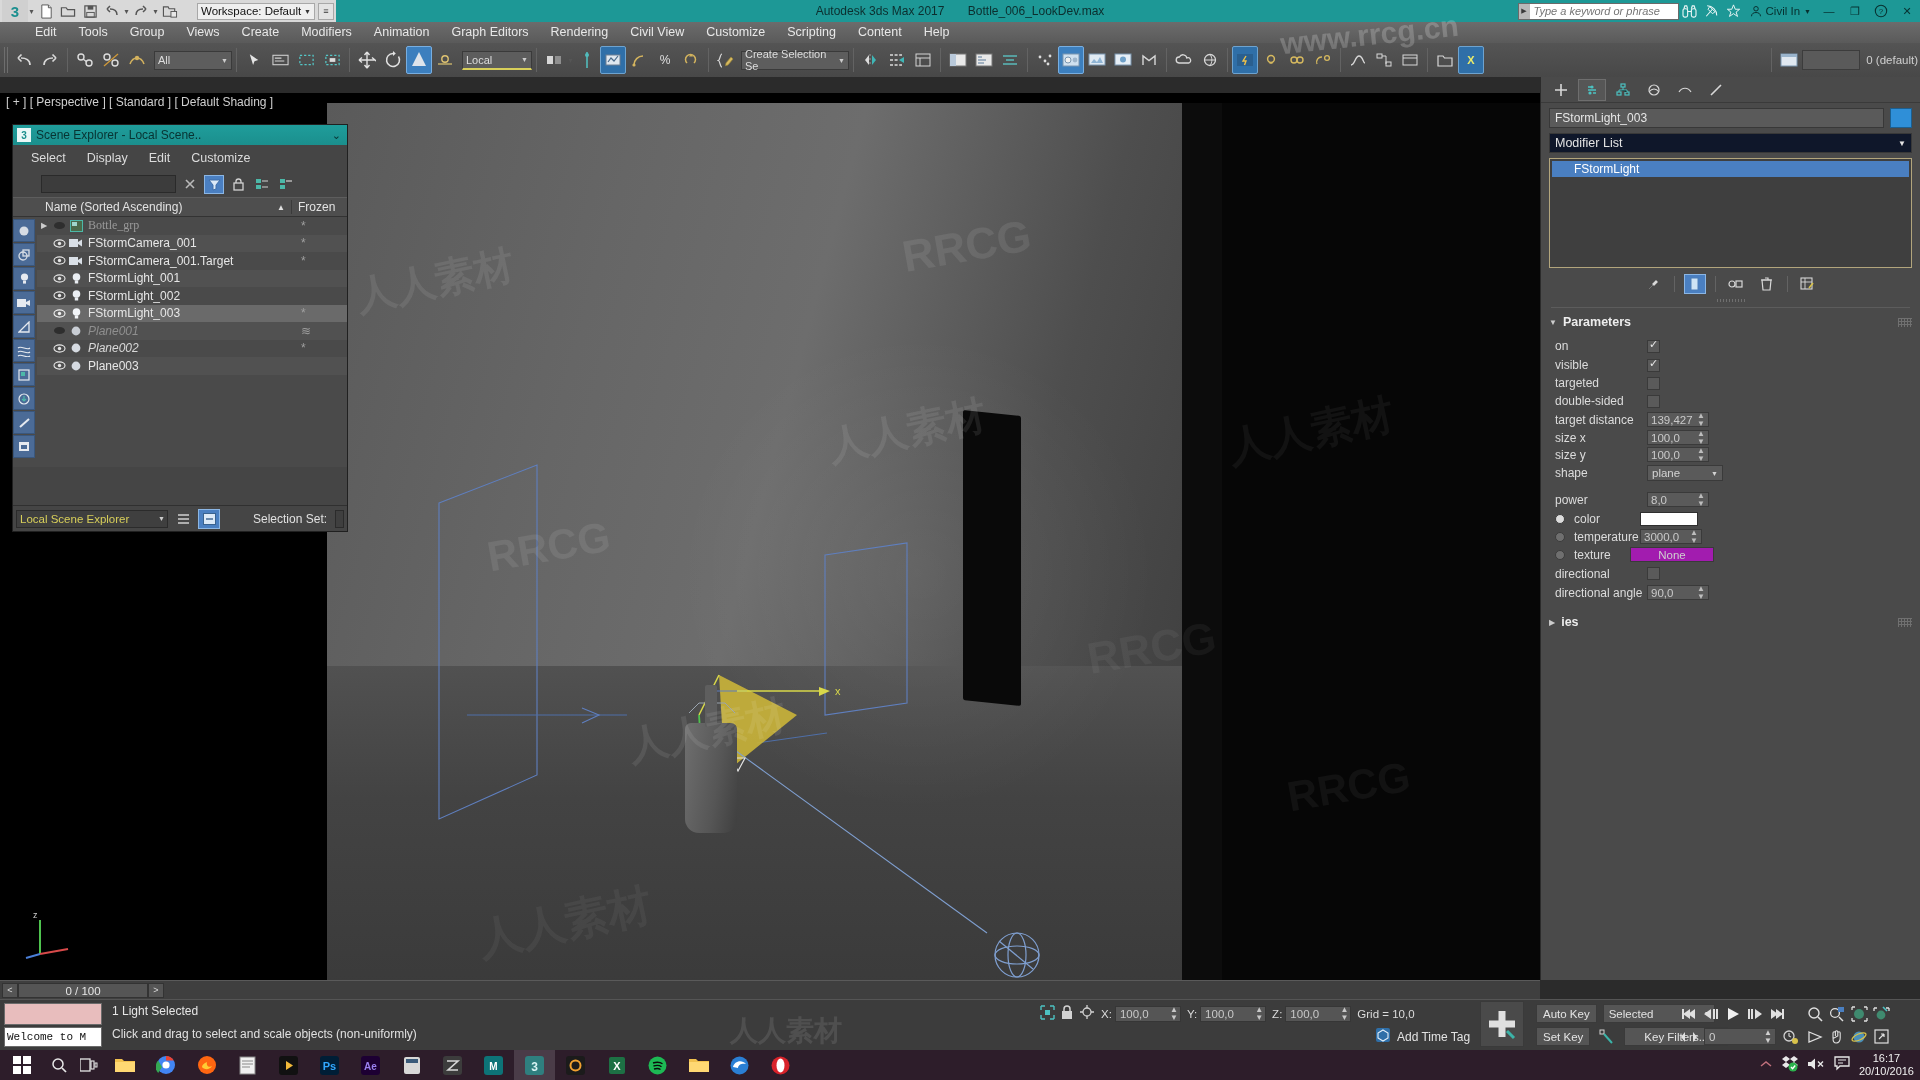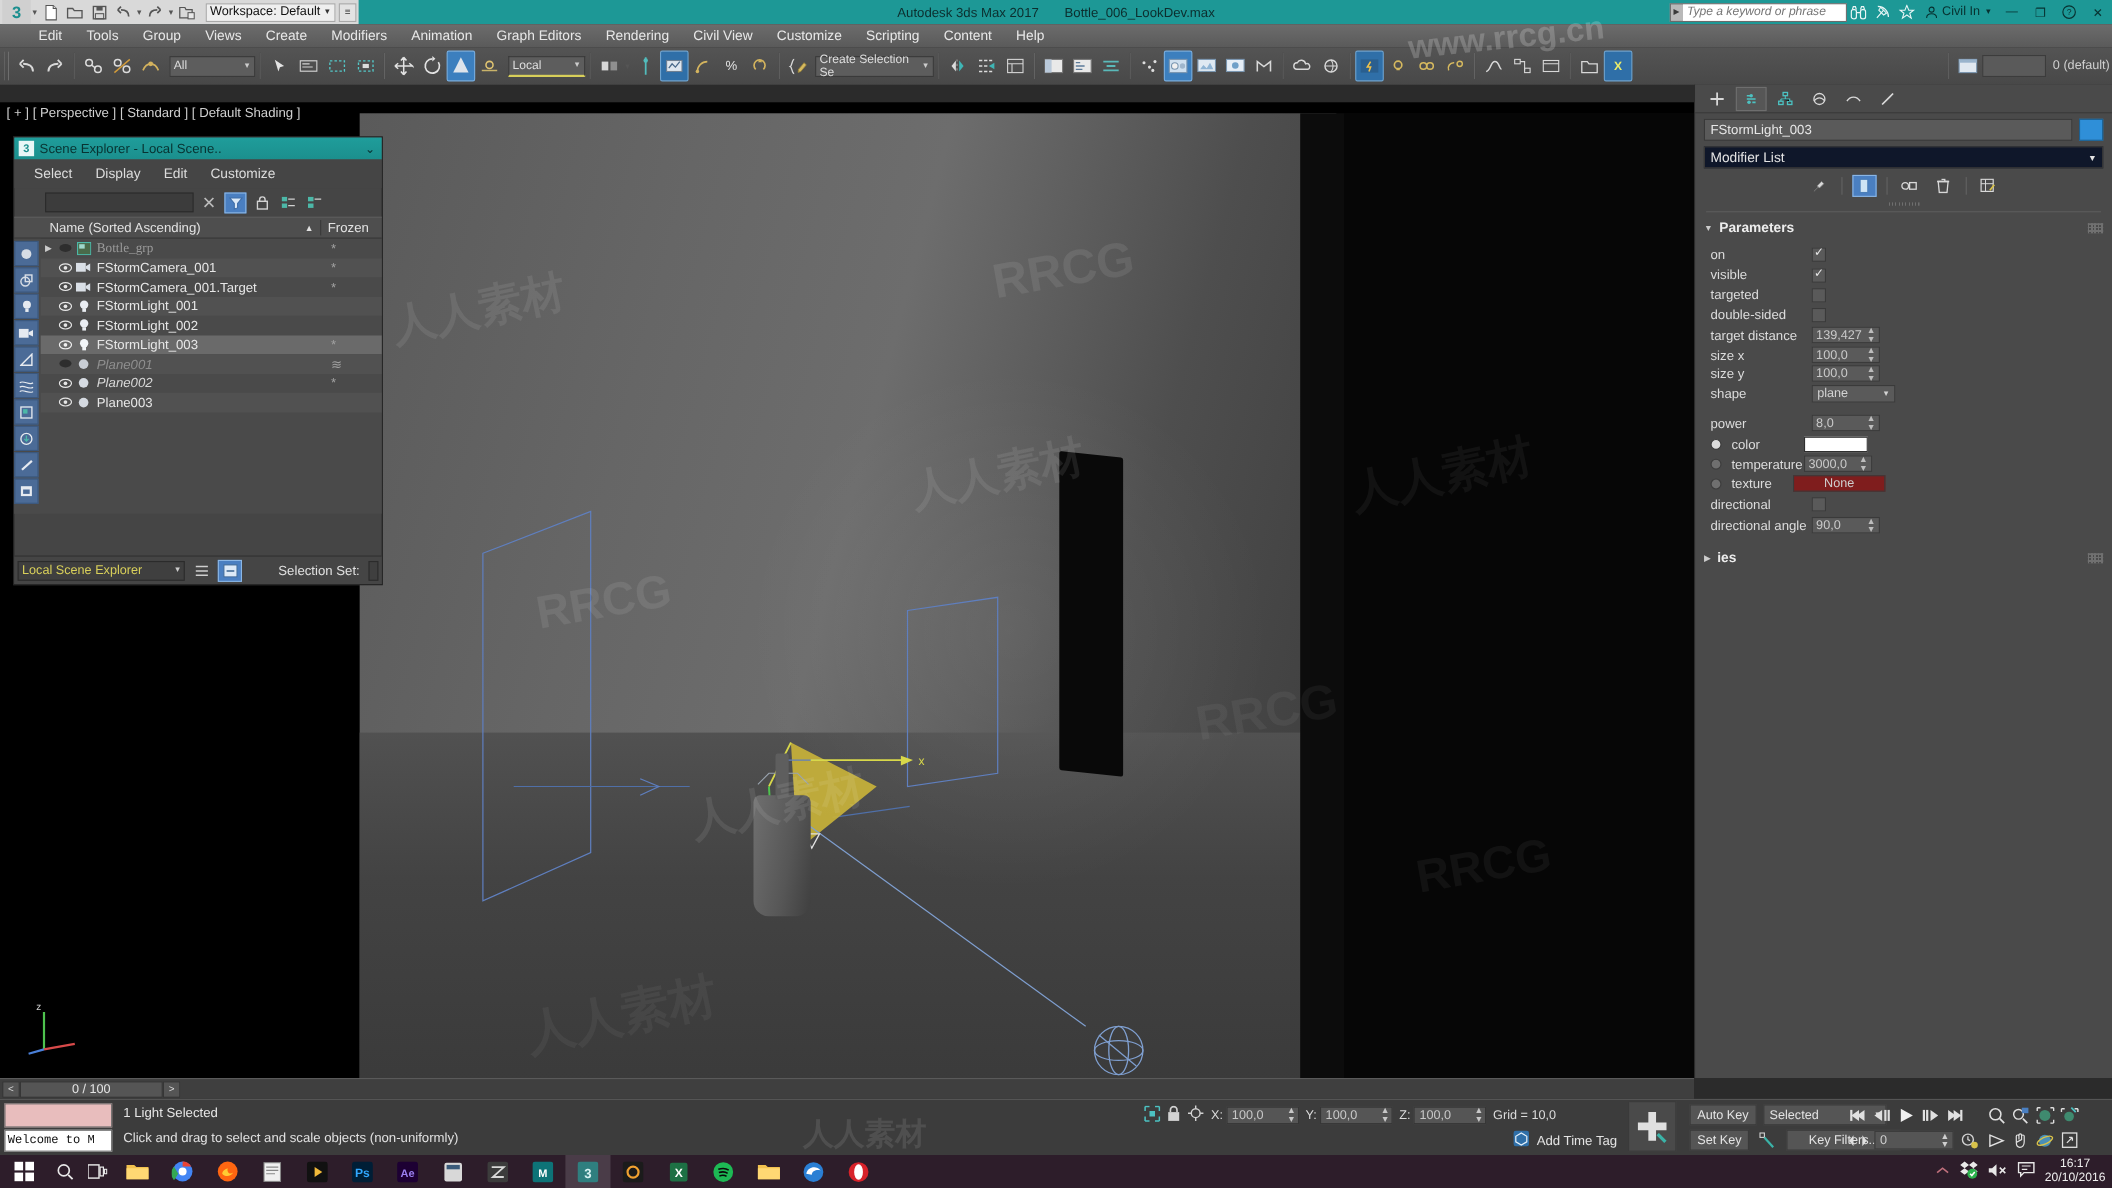--- a/index.html
+++ b/index.html
@@ -17,21 +17,21 @@
     position:absolute;left:0;top:0;width:1920px;height:22px;
     background:#1e9a9a;
     background:linear-gradient(#1d9896,#1d9896);
     display:flex;align-items:center;
   }
   .tb-left{display:flex;align-items:center;height:22px;background:#d9d9d9;padding:0 2px;}
   .tb-logo{width:26px;height:22px;background:#d0d0d0;display:flex;align-items:center;justify-content:center;color:#1b8f8f;font-weight:bold;font-size:15px;font-family:"Liberation Sans",sans-serif;}
   .qicon{width:22px;height:20px;display:flex;align-items:center;justify-content:center;}
   .qicon svg{display:block;}
   .qsep{width:7px;height:20px;display:flex;align-items:center;justify-content:center;color:#555;font-size:8px;}
-  .ws-box{height:17px;min-width:118px;background:#efefef;border:1px solid #a8a8a8;display:flex;align-items:center;padding:0 3px;color:#111;font-size:11.5px;margin-left:6px;}
+  .ws-box{height:17px;min-width:118px;background:#efefef;border:1px solid #a8a8a8;display:flex;align-items:center;padding:0 3px;color:#111;font-size:11.5px;margin-left:16px;}
   .ws-arrow{margin-left:auto;font-size:7px;color:#333;}
   .ws-burger{width:16px;height:17px;margin-left:3px;border:1px solid #a8a8a8;background:#e3e3e3;display:flex;align-items:center;justify-content:center;color:#333;font-size:9px;}
   .tb-title{position:absolute;left:0;right:0;text-align:center;color:#0c2e2e;font-size:12px;}
   .tb-title span{margin:0 10px;}
   .tb-right{position:absolute;right:0;top:0;height:22px;display:flex;align-items:center;}
   .search-wrap{display:flex;align-items:center;height:17px;border:1px solid #6a6a6a;background:#b9b9b9;}
   .search-arrow{width:11px;height:15px;display:flex;align-items:center;justify-content:center;color:#3a3a3a;font-size:7px;}
   .search-input{width:148px;height:15px;background:#fff;border:none;outline:none;font-style:italic;font-size:11px;color:#8a8a8a;padding-left:4px;font-family:"Liberation Sans",sans-serif;}
   .tb-ricon{width:22px;height:22px;display:flex;align-items:center;justify-content:center;color:#e6f5f5;}
   .signin{color:#07302f;font-size:11.5px;padding:0 5px;display:flex;align-items:center;gap:4px;}
@@ -155,21 +155,21 @@
   .plabel.ind{padding-left:18px;width:74px;}
   .pcheck{width:13px;height:13px;background:#5a5a5a;border:1px solid #3a3a3a;position:relative;}
   .pcheck.ck:after{content:"✓";position:absolute;left:1px;top:-3px;font-size:11px;color:#e8e8e8;}
   .pspin{width:62px;height:15px;background:#5a5a5a;border:1px solid #3a3a3a;display:flex;align-items:center;padding:0 3px;color:#c9c9c9;font-size:11.5px;}
   .pspin .ar{margin-left:auto;font-size:8px;color:#bdbdbd;line-height:8px;}
   .pdrop{width:76px;height:16px;background:#5a5a5a;border:1px solid #3a3a3a;display:flex;align-items:center;padding:0 4px;color:#d3d3d3;font-size:11.5px;}
   .pdrop .ca{margin-left:auto;font-size:7px;}
   .pradio{width:10px;height:10px;border-radius:50%;background:#6f6f6f;border:1px solid #3c3c3c;margin-right:5px;}
   .pradio.on{background:#dcdcdc;}
   .pcolor{width:58px;height:14px;background:#ffffff;border:1px solid #2f2f2f;}
-  .pnone{width:84px;height:15px;background:#7f1d1d;border:1px solid #3a3a3a;color:#cfcfcf;font-size:11.5px;text-align:center;line-height:14px;}
+  .pnone{width:84px;height:15px;background:#a21caf;border:1px solid #3a3a3a;color:#cfcfcf;font-size:11.5px;text-align:center;line-height:14px;}
 
   
   .timeslider{position:absolute;left:0;top:980px;width:1540px;height:19px;background:#3f3f3f;border-top:1px solid #5a5a5a;display:flex;align-items:center;padding:0 2px;}
   .ts-arrow{width:16px;height:15px;background:#555;border:1px solid #333;display:flex;align-items:center;justify-content:center;font-size:9px;color:#ddd;}
   .ts-track{width:130px;height:15px;background:#555;border:1px solid #333;text-align:center;font-size:11.5px;line-height:14px;color:#e5e5e5;}
   .statusbar{position:absolute;left:0;top:999px;width:1920px;height:51px;background:#3c3c3c;border-top:1px solid #555;}
   .sb-mini{position:absolute;left:4px;top:3px;width:98px;height:22px;background:#e8bdbd;border:1px solid #6b6b6b;}
   .sb-welcome{position:absolute;left:4px;top:27px;width:98px;height:20px;background:#ffffff;border:1px solid #6b6b6b;color:#111;font-size:11px;font-family:"Liberation Mono",monospace;line-height:19px;padding-left:2px;overflow:hidden;}
   .sb-line1{position:absolute;left:112px;top:4px;font-size:12px;color:#e6e6e6;}
   .sb-line2{position:absolute;left:112px;top:27px;font-size:12px;color:#e0e0e0;}
@@ -1017,20 +1017,23 @@
       <div class="cp-swatch"></div>
     </div>
 
     <div class="cp-modlistrow">
       <div class="cp-modlist">
         <span>Modifier List</span>
         <span class="ca">▼</span>
       </div>
     </div>
 
+    <div class="cp-stack">
+      <div class="cp-stackitem">FStormLight</div>
+    </div>
 
     <div class="cp-stackbtns">
       <div class="cp-sbtn">
         <svg width="14" height="14" viewBox="0 0 14 14">
             <path d="M2 12l4-4M5 7l4-4 2 2-4 4z" fill="#d9d9d9" stroke="#888" stroke-width=".7"></path>
           </svg>
       </div>
       <div class="cp-vsep"></div>
       <div class="cp-sbtn on">
         <svg width="11" height="14" viewBox="0 0 11 14">

